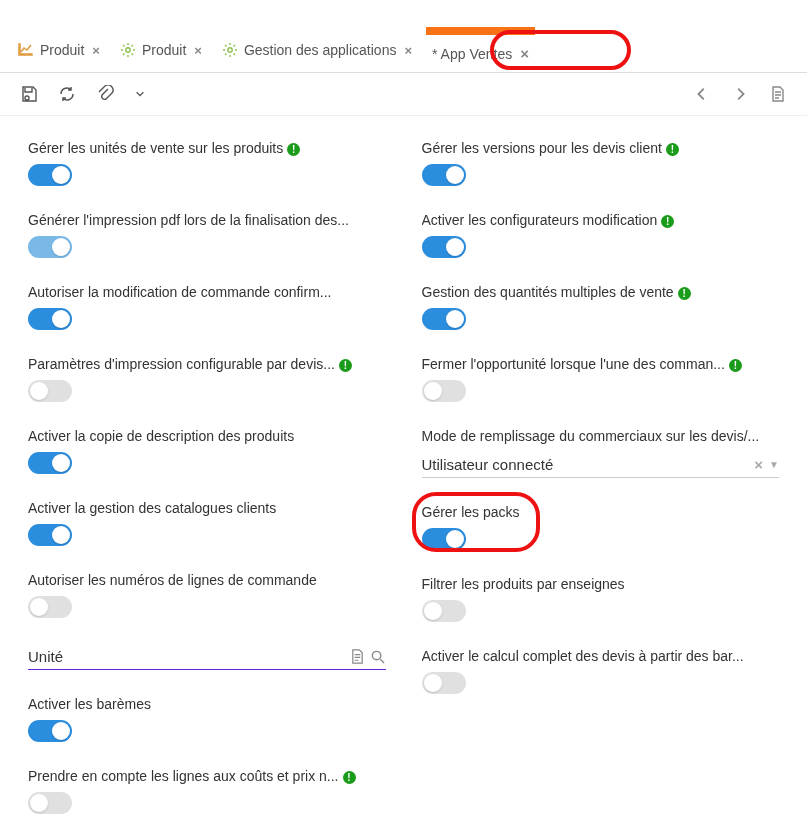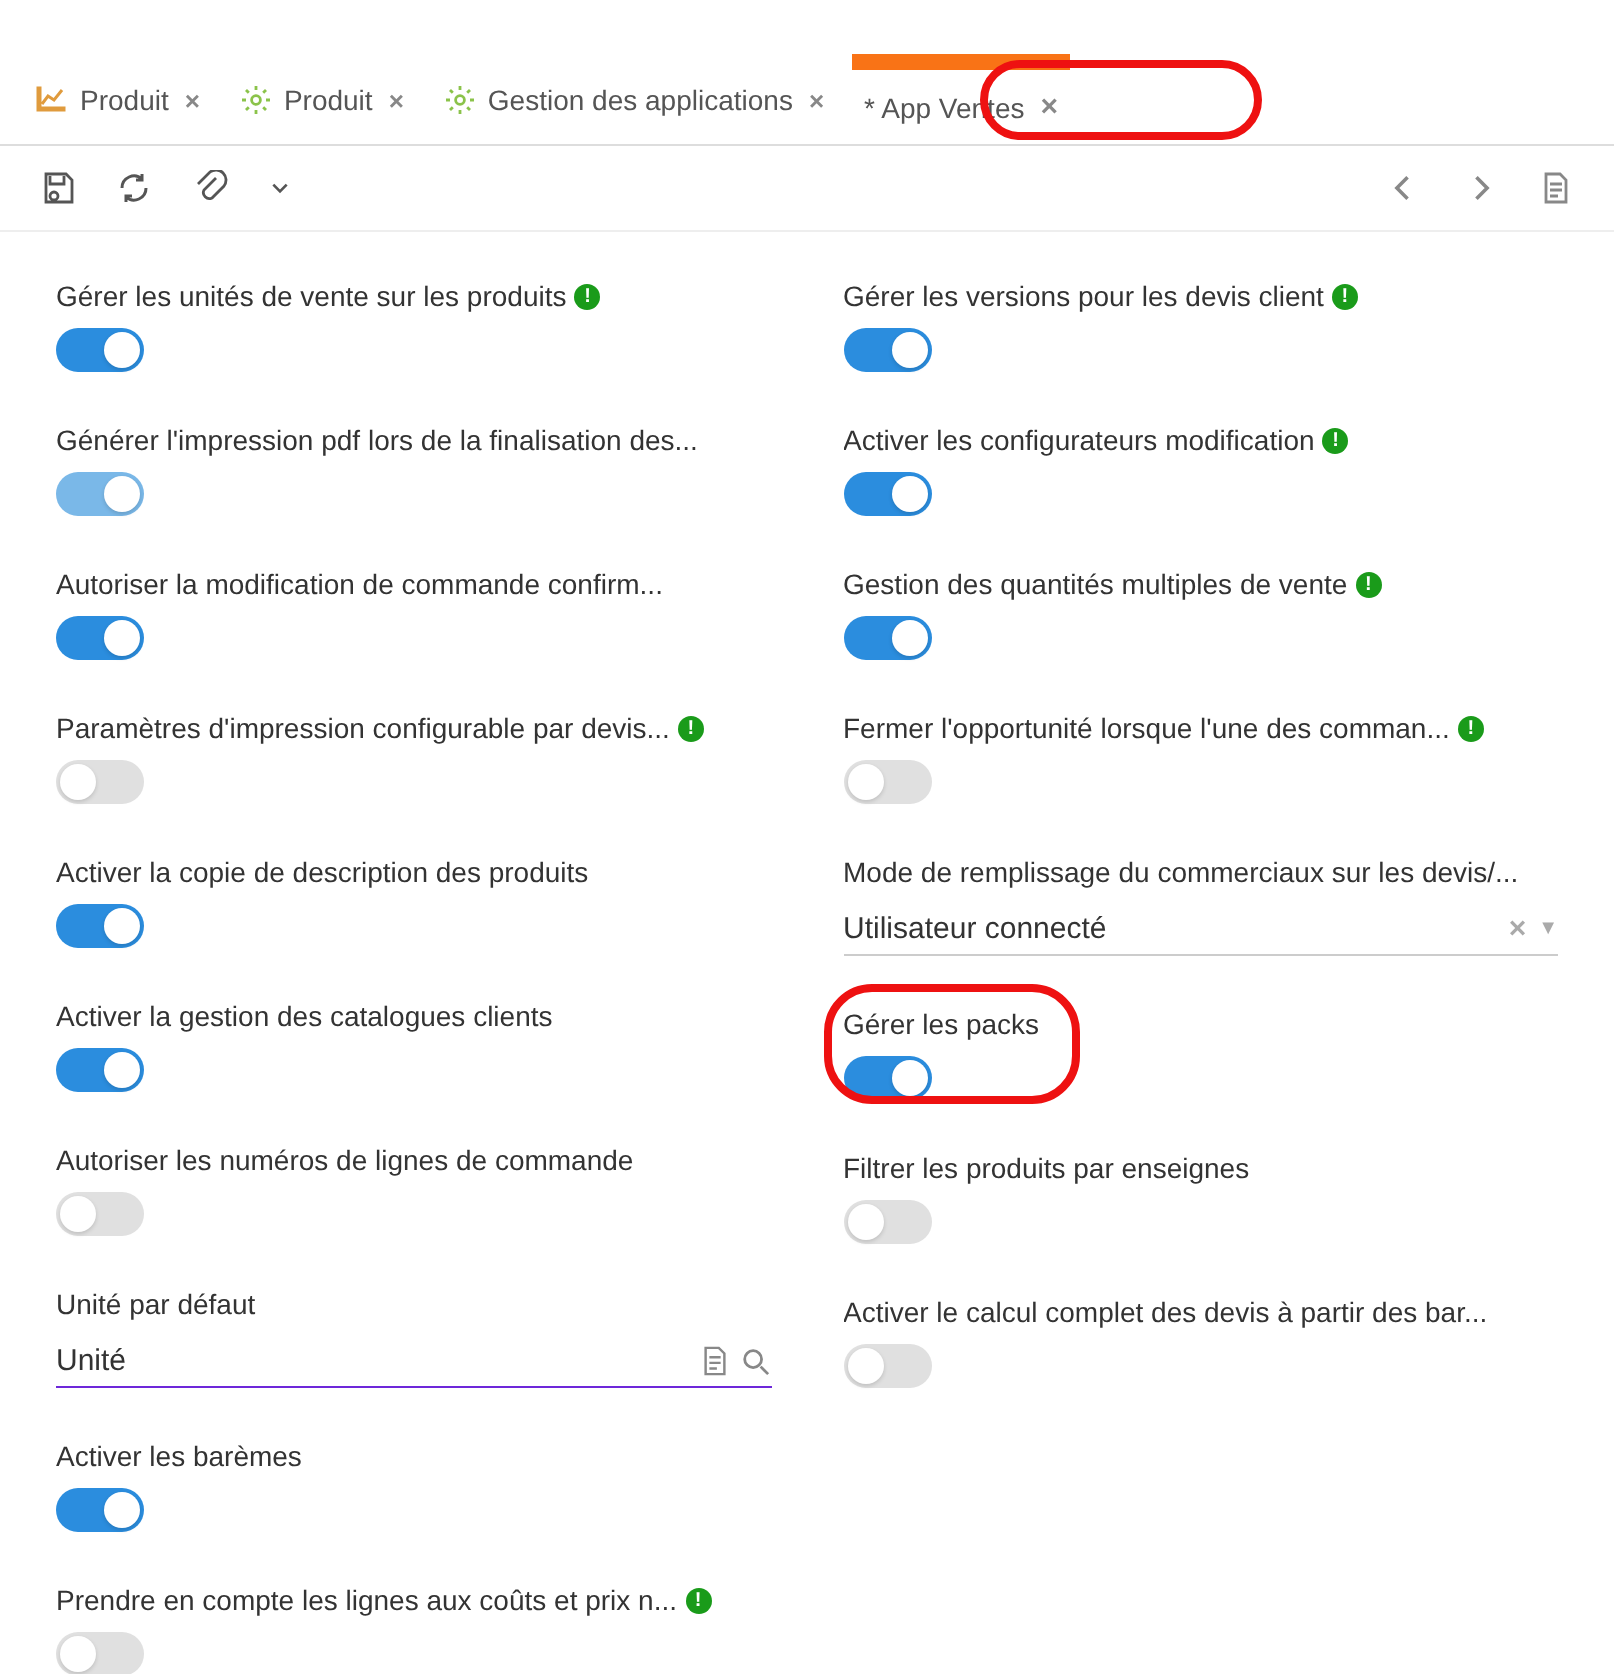--- a/index.html
+++ b/index.html
@@ -49,21 +49,21 @@
     .toolbar-spacer { flex: 1; }
     .content {
       display: flex;
       padding: 24px 28px;
       gap: 36px;
     }
     .col { flex: 1; display: flex; flex-direction: column; gap: 26px; }
     .field { display: flex; flex-direction: column; gap: 8px; position: relative; }
     .field-label {
       display: flex;
-      align-items: center;
+      align-items: flex-end;
       gap: 4px;
       color: #333;
       font-size: 14px;
       white-space: nowrap;
       overflow: hidden;
       text-overflow: ellipsis;
     }
     .info-icon {
       width: 13px;
       height: 13px;
@@ -269,23 +269,20 @@
     <div class="field">
       <div class="field-label">
           <span>Autoriser les numéros de lignes de commande</span>
         </div>
       <div class="toggle off">
           <div class="toggle-knob"></div>
         </div>
     </div>
 
     <div class="field">
-      <div class="field-label">
-          <span>Unité par défaut</span>
-        </div>
       <div class="text-input-wrap">
         <input class="text-input" value="Unité" style="">
         <span class="input-icon">
           <svg viewBox="0 0 16 16" width="15" height="15">
               <path d="M3 1h7l3 3v11H3V1z M5 6h6M5 9h6M5 12h4" fill="none" stroke="#888" stroke-width="1.3"></path>
             </svg>
         </span>
         <span class="input-icon">
           <svg viewBox="0 0 16 16" width="15" height="15">
               <circle cx="7" cy="7" r="4.5" fill="none" stroke="#888" stroke-width="1.5"></circle>

